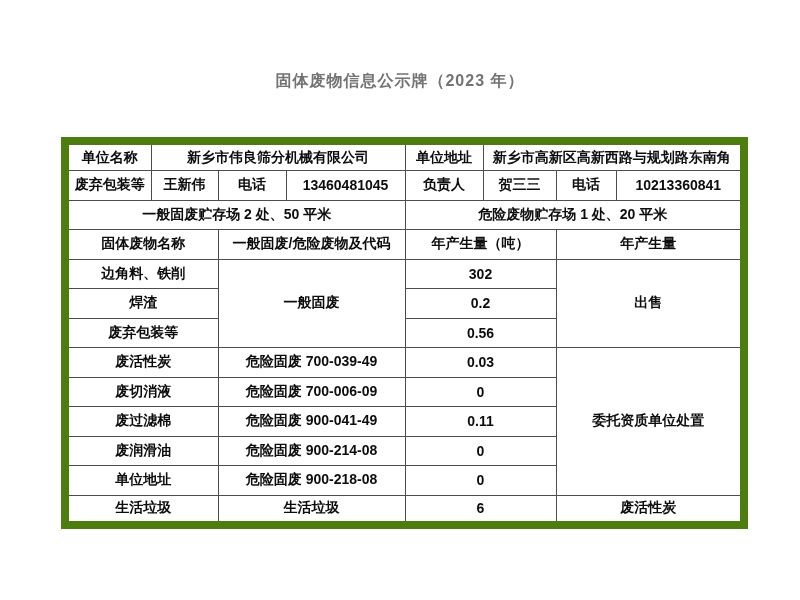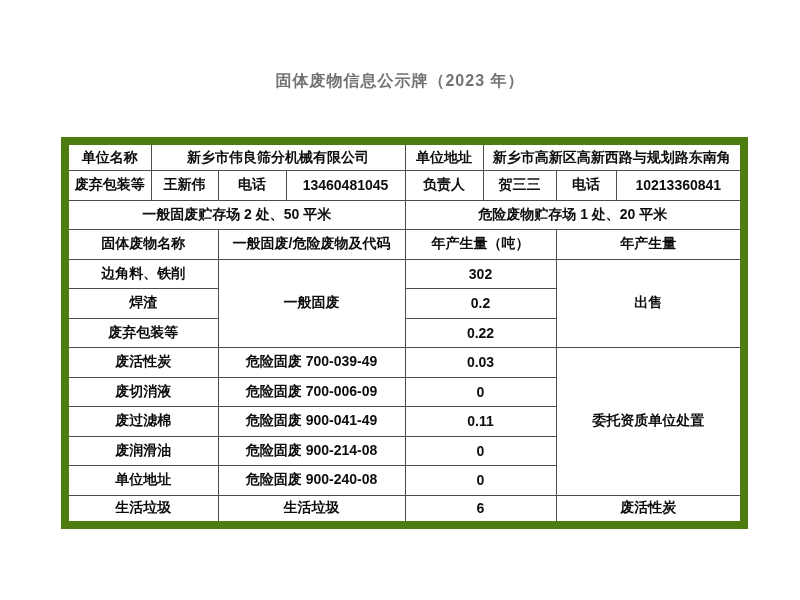--- a/index.html
+++ b/index.html
@@ -110,21 +110,21 @@
       <td colspan="2" rowspan="3">一般固废</td>
       <td colspan="2">302</td>
       <td colspan="2" rowspan="3" class="blue">出售</td>
     </tr>
     <tr>
       <td colspan="2">焊渣</td>
       <td colspan="2">0.2</td>
     </tr>
     <tr>
       <td colspan="2">废弃包装等</td>
-      <td colspan="2">0.22</td>
+      <td colspan="2">0.56</td>
     </tr>
 
     <tr>
       <td colspan="2">废活性炭</td>
       <td colspan="2">危险固废 700-039-49</td>
       <td colspan="2">0.03</td>
       <td colspan="2" rowspan="5" class="blue">委托资质单位处置</td>
     </tr>
     <tr>
       <td colspan="2">废切消液</td>
@@ -136,21 +136,21 @@
       <td colspan="2">危险固废 900-041-49</td>
       <td colspan="2">0.11</td>
     </tr>
     <tr>
       <td colspan="2">废润滑油</td>
       <td colspan="2">危险固废 900-214-08</td>
       <td colspan="2">0</td>
     </tr>
     <tr>
       <td colspan="2">单位地址</td>
-      <td colspan="2">危险固废 900-240-08</td>
+      <td colspan="2">危险固废 900-218-08</td>
       <td colspan="2">0</td>
     </tr>
 
     <tr>
       <td colspan="2">生活垃圾</td>
       <td colspan="2">生活垃圾</td>
       <td colspan="2">6</td>
       <td colspan="2" class="blue">废活性炭</td>
     </tr>
   </tbody>

